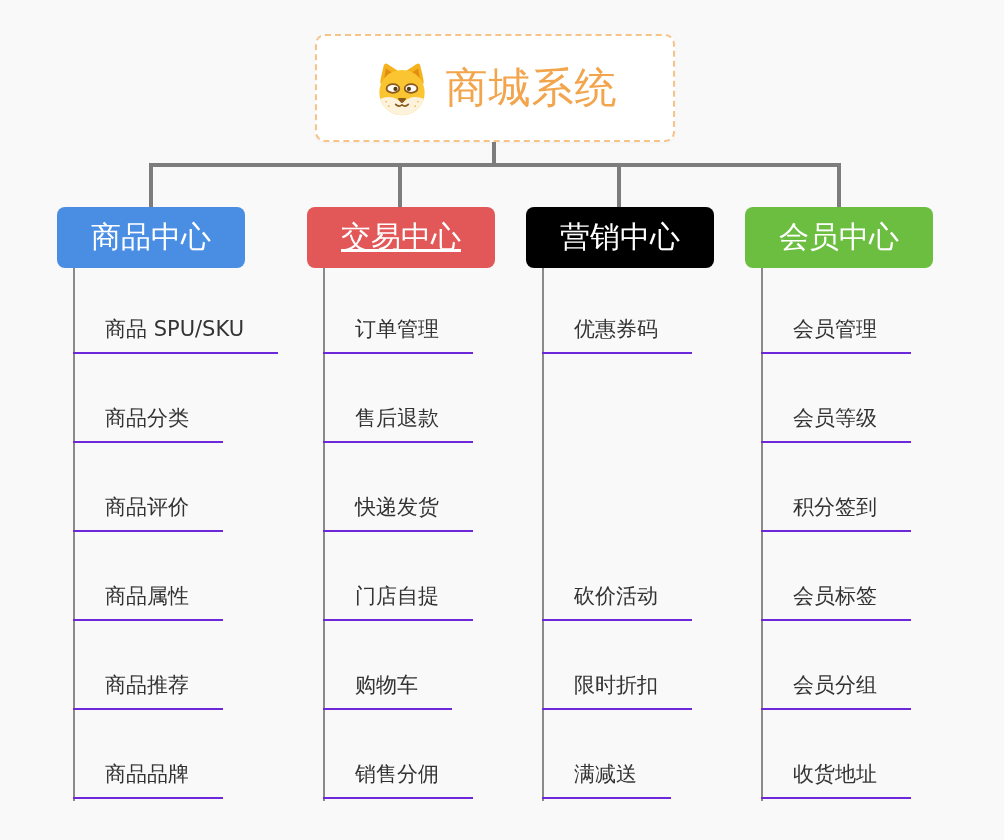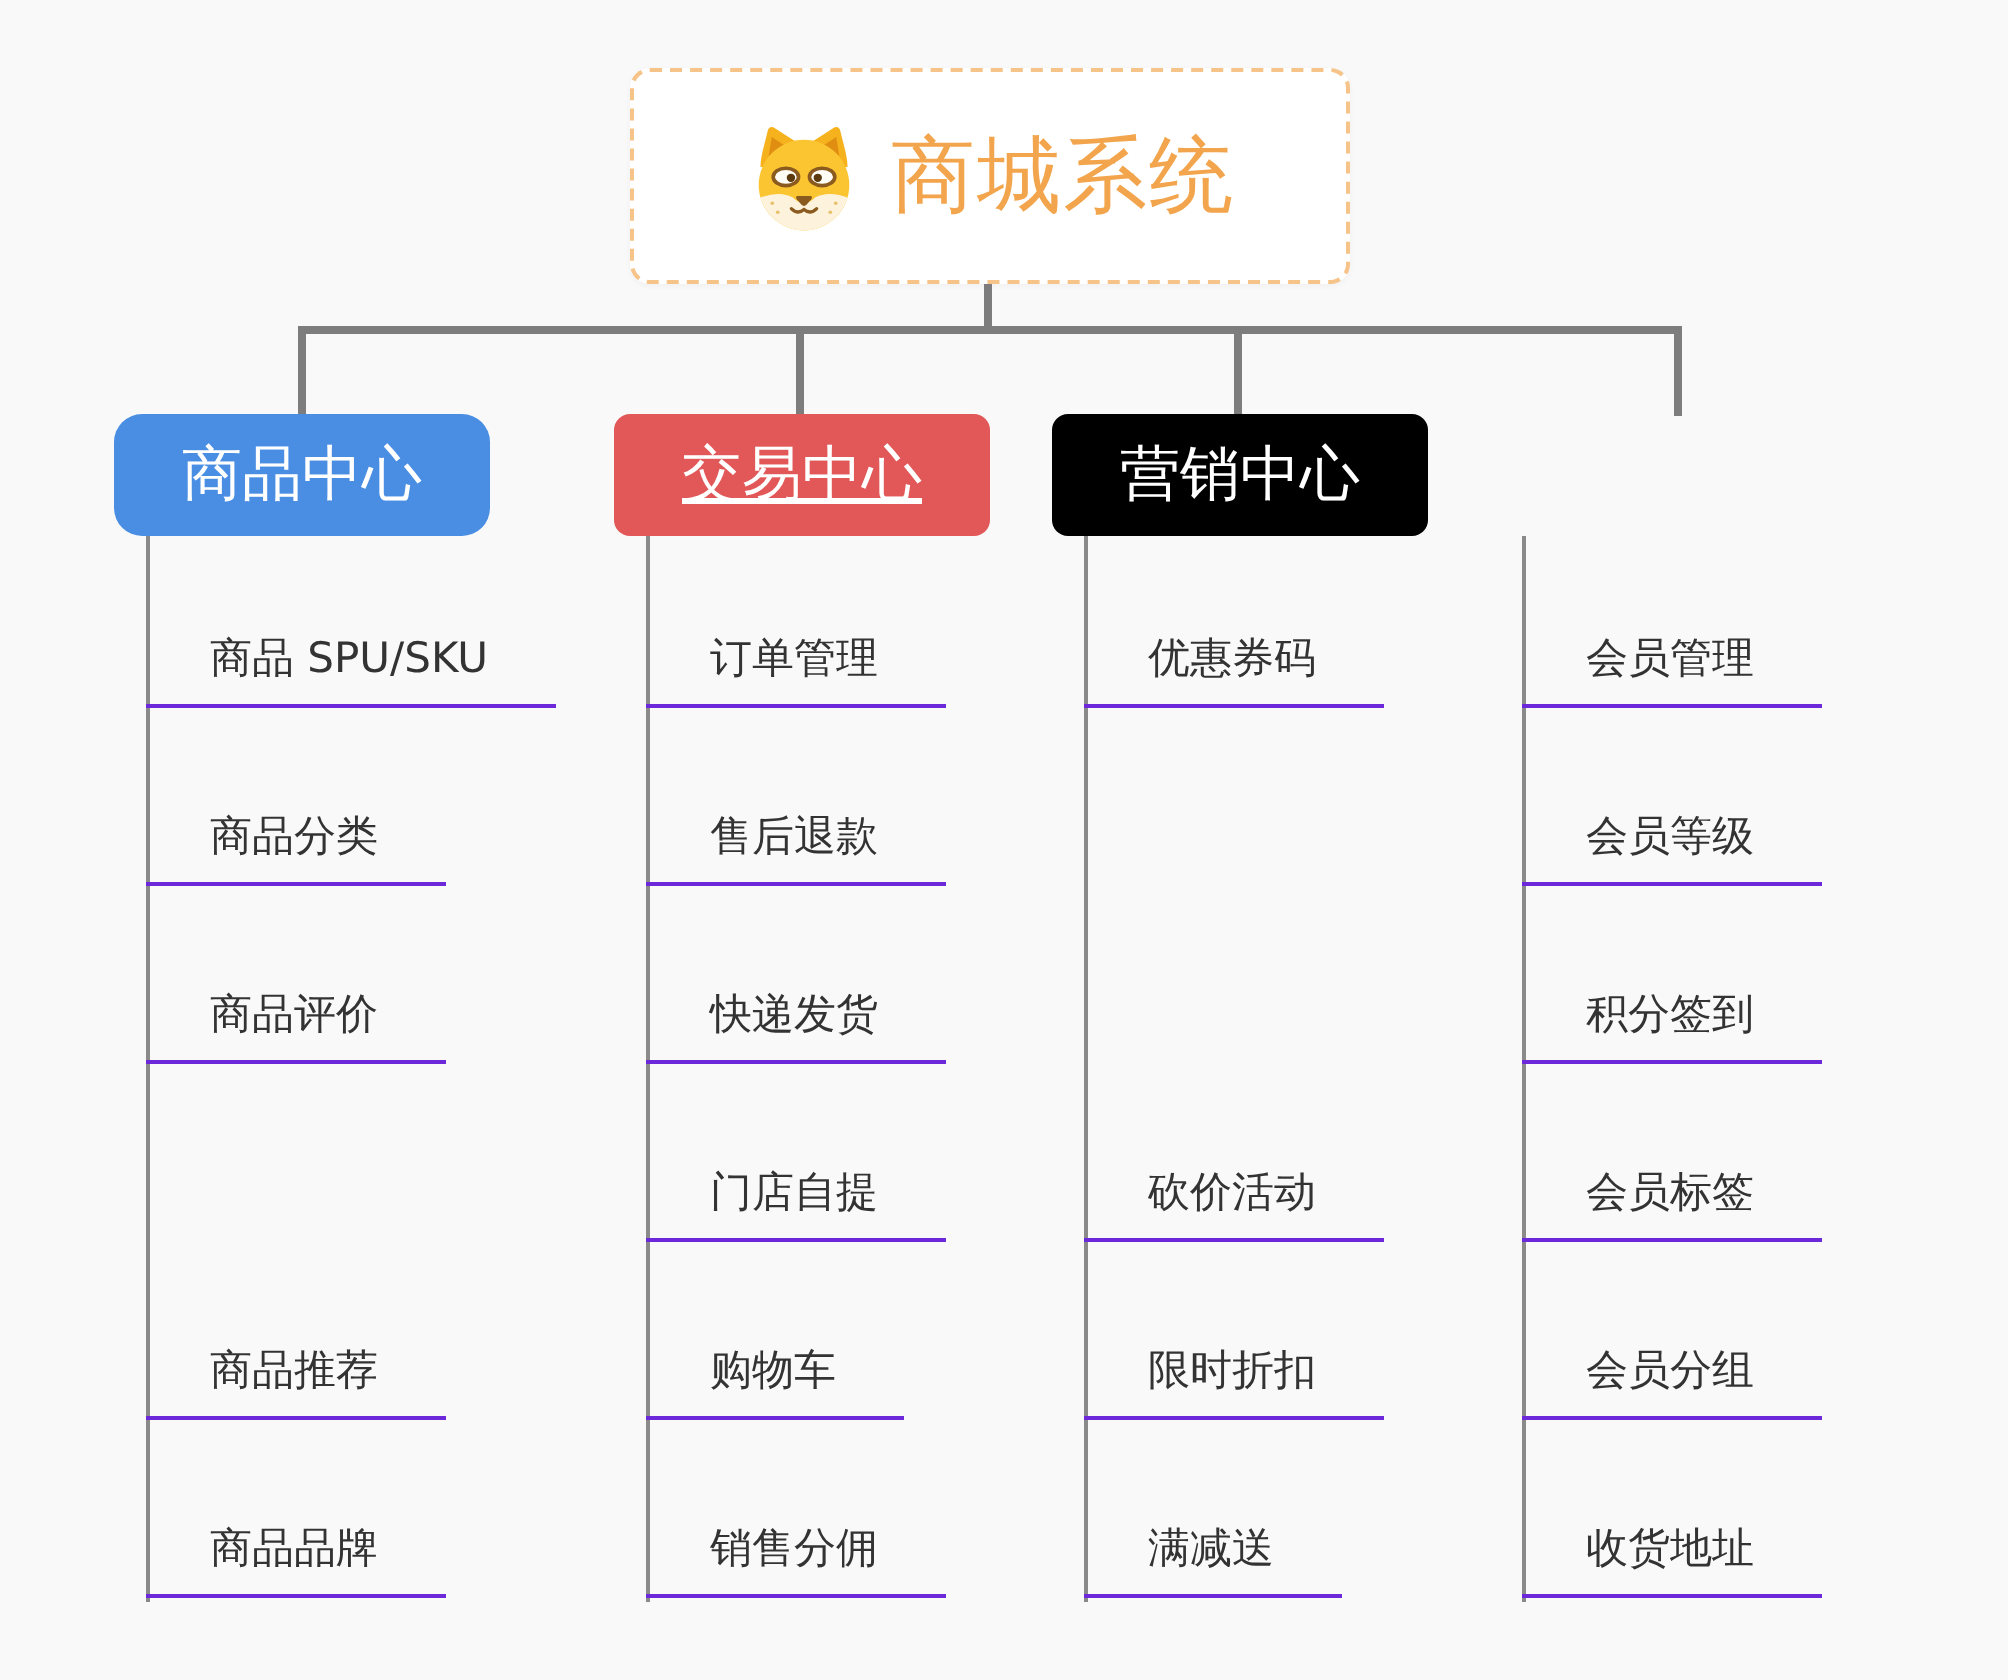--- a/index.html
+++ b/index.html
@@ -86,32 +86,34 @@
     <span class="root-title" style="color: rgb(242, 165, 76);">商城系统</span>
   </div>
 
   <div class="conn conn-stub"></div>
   <div class="conn conn-h"></div>
   <div class="conn conn-drop d0"></div>
   <div class="conn conn-drop d1"></div>
   <div class="conn conn-drop d2"></div>
   <div class="conn conn-drop d3"></div>
 
-  <div class="branch b0" style="background: rgb(74, 142, 228); border-radius: 14px;">商品中心</div>
+  <div class="branch b0" style="background: rgb(74, 142, 228);">商品中心</div>
   <div class="branch b1" style="background: rgb(226, 88, 88);">交易中心</div>
   <div class="branch b2" style="background: #000000;">营销中心</div>
+  <div class="branch b3" style="background: rgb(108, 190, 64);">会员中心</div>
 
   <div class="trunk t0"></div>
   <div class="trunk t1"></div>
   <div class="trunk t2"></div>
   <div class="trunk t3"></div>
 
   <div class="leaf l0 r0">商品 SPU/SKU</div>
   <div class="leaf l0 r1">商品分类</div>
   <div class="leaf l0 r2">商品评价</div>
+  <div class="leaf l0 r3">商品属性</div>
   <div class="leaf l0 r4">商品推荐</div>
   <div class="leaf l0 r5">商品品牌</div>
 
   <div class="leaf l1 r0">订单管理</div>
   <div class="leaf l1 r1">售后退款</div>
   <div class="leaf l1 r2">快递发货</div>
   <div class="leaf l1 r3">门店自提</div>
   <div class="leaf l1 r4">购物车</div>
   <div class="leaf l1 r5">销售分佣</div>
 

